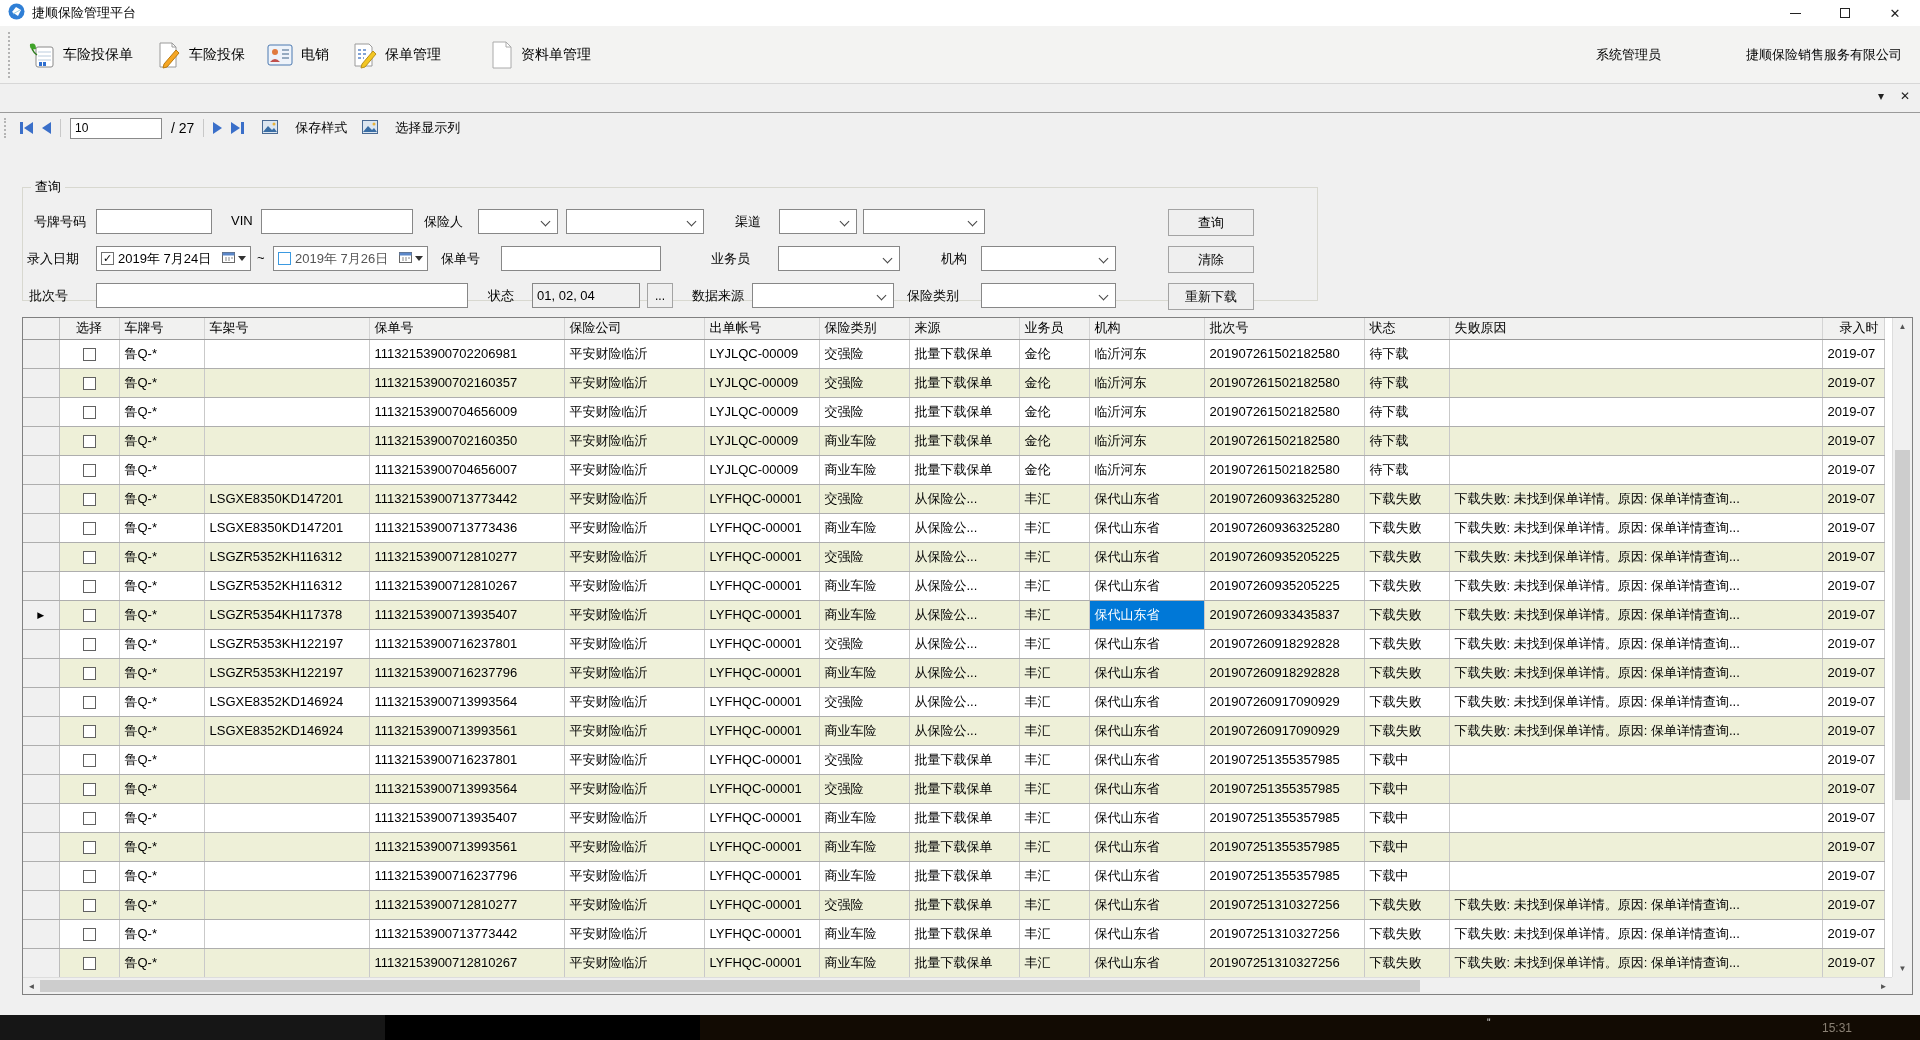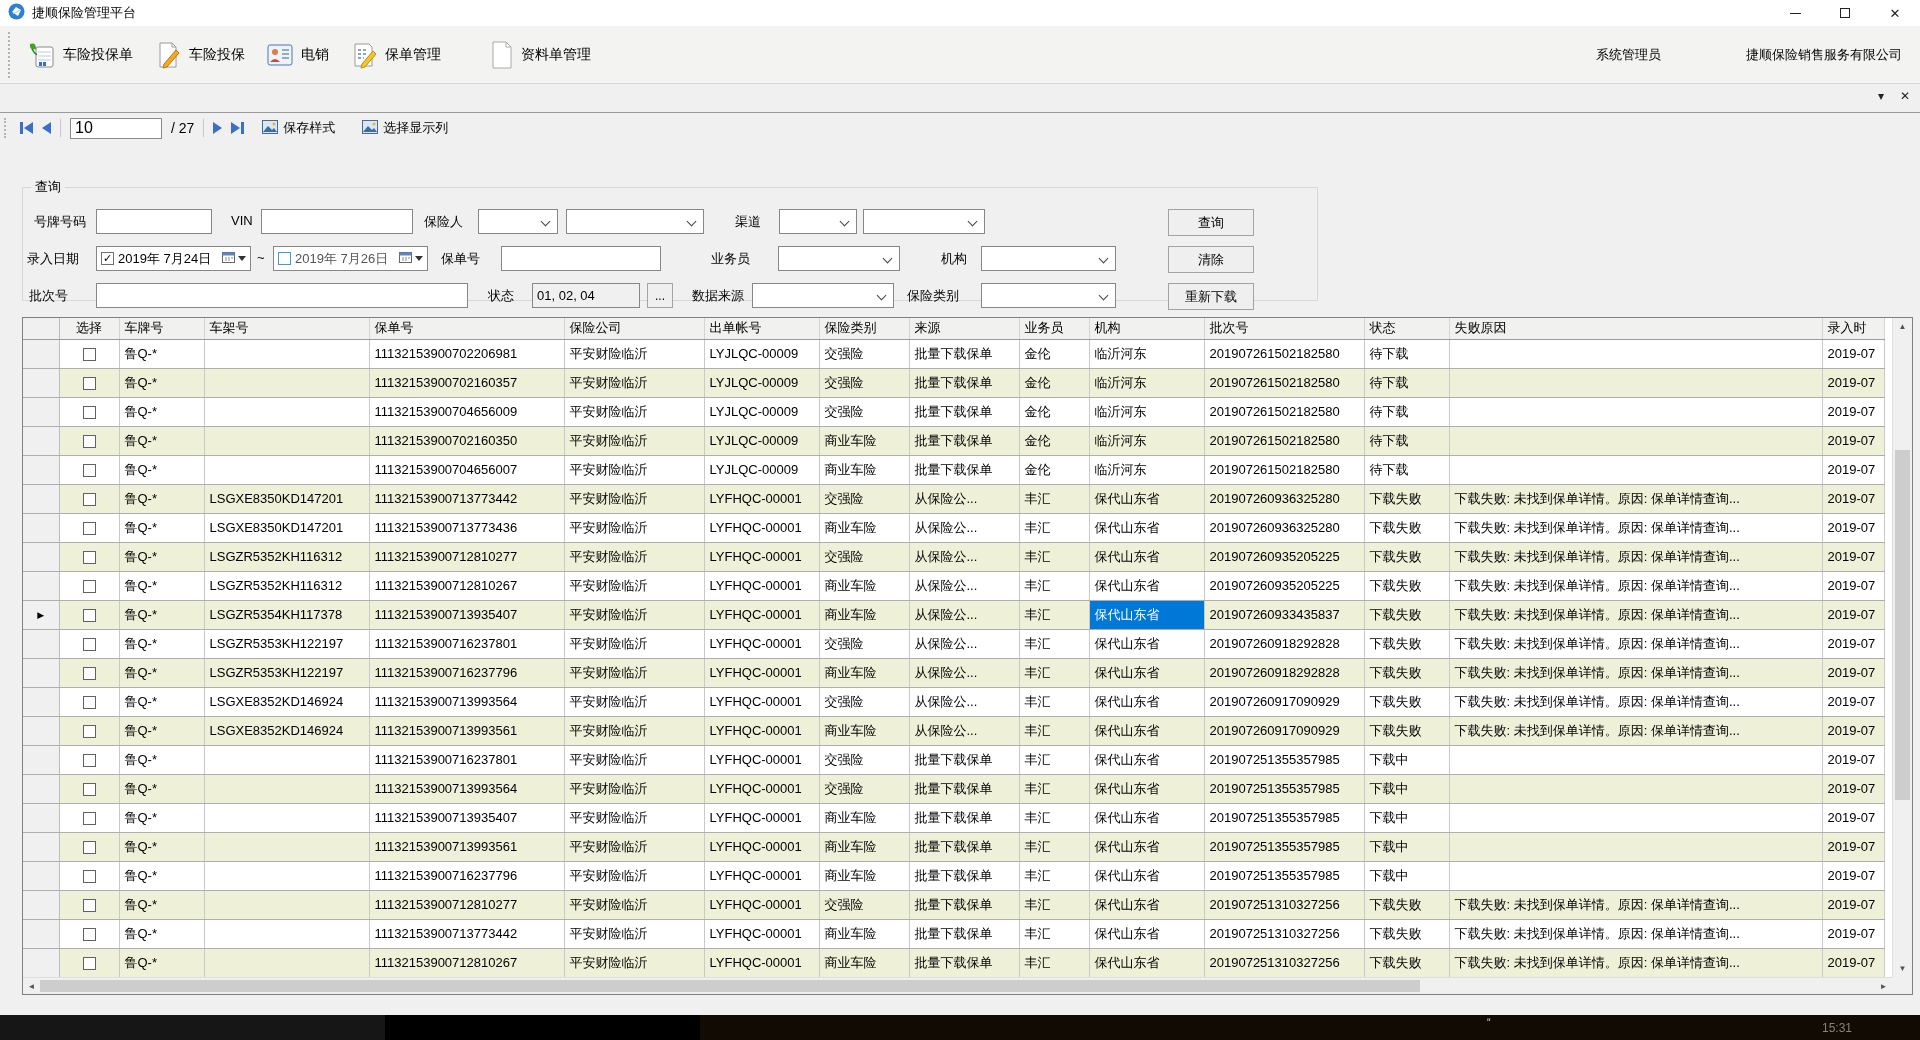--- a/index.html
+++ b/index.html
@@ -34,22 +34,22 @@
   .tab-ctrls{position:absolute;right:10px;top:5px;display:flex;gap:16px;font-size:12px;color:#222}
 
   
   .navbar{height:30px;display:flex;align-items:center;gap:9px;padding-left:4px;font-size:14px}
   .nav-grip{width:4px;height:20px;border-left:2px dotted #b4b4b4;margin-right:2px}
   .nav-btn{display:flex;align-items:center}
   .tri-l{width:0;height:0;border-top:6px solid transparent;border-bottom:6px solid transparent;border-right:9px solid #3a6fc9}
   .tri-r{width:0;height:0;border-top:6px solid transparent;border-bottom:6px solid transparent;border-left:9px solid #3a6fc9}
   .vbar{width:3px;height:12px;background:#3a6fc9;margin:0 1px}
   .nav-sep{width:1px;height:18px;background:#c8c8c8}
-  .page-input{width:92px;height:21px;border:1px solid #8a8a8a;background:#fff;font-size:16px;padding:0 4px;font-family:inherit}
-  .nav-tbtn{display:flex;align-items:center;gap:5px;font-size:13px}
+  .page-input{width:92px;height:21px;border:1px solid #8a8a8a;background:#fff;font-size:12px;padding:0 4px;font-family:inherit}
+  .nav-tbtn{display:flex;align-items:center;gap:17px;font-size:13px}
 
   
   .qbox{position:absolute;left:22px;top:178px;width:1296px;height:123px;border:1px solid #d8d8d0}
   .qbox legend{font-size:13px;padding:0 4px;margin-left:8px}
   .qlabel{position:absolute;font-size:13px;white-space:nowrap}
   .qinput{position:absolute;height:25px;border:1px solid #878787;background:#fff;font-size:13px;padding:0 4px;font-family:inherit}
   .qinput[readonly]{background:#f0f0f0}
   .dd{position:absolute;height:25px;border:1px solid #878787;background:#fff}
   .chev{position:absolute;right:8px;top:8px;width:7px;height:7px;border-right:1.5px solid #444;border-bottom:1.5px solid #444;transform:rotate(45deg)}
   .datefield{position:absolute;height:25px;border:1px solid #878787;background:#fff;display:flex;align-items:center;padding:0 4px;gap:4px;font-size:13px}
@@ -207,21 +207,21 @@
         <span class="vbar"></span>
       </span>
     <span class="nav-tbtn" style="margin-left:8px">
       <span><svg width="16" height="14" viewBox="0 0 16 14">
             <rect x="0.5" y="0.5" width="15" height="13" fill="#dce6f0" stroke="#4a6a93"></rect>
             <path d="M1 12 l5-6 4 4 2-2 3 4z" fill="#3a6ea5"></path>
             <circle cx="12" cy="4" r="1.5" fill="#e8b23a"></circle>
           </svg></span>
       <span>保存样式</span>
     </span>
-    <span class="nav-tbtn" style="margin-left:18px">
+    <span class="nav-tbtn" style="margin-left:6px">
       <span><svg width="16" height="14" viewBox="0 0 16 14">
             <rect x="0.5" y="0.5" width="15" height="13" fill="#dce6f0" stroke="#4a6a93"></rect>
             <path d="M1 12 l5-6 4 4 2-2 3 4z" fill="#3a6ea5"></path>
             <circle cx="12" cy="4" r="1.5" fill="#e8b23a"></circle>
           </svg></span>
       <span>选择显示列</span>
     </span>
   </div>
 
   <fieldset class="qbox">
@@ -314,21 +314,21 @@
               <th style="width: 195px;">保单号</th>
               <th style="width: 140px;">保险公司</th>
               <th style="width: 115px;">出单帐号</th>
               <th style="width: 90px;">保险类别</th>
               <th style="width: 110px;">来源</th>
               <th style="width: 70px;">业务员</th>
               <th style="width: 115px;">机构</th>
               <th style="width: 160px;">批次号</th>
               <th style="width: 85px;">状态</th>
               <th style="width: 373px;">失败原因</th>
-              <th style="width: 62px;">录入时</th>
+              <th style="width: 62px; text-align: right;">录入时</th>
             </tr>
           </thead>
           <tbody>
             <tr>
               <td class="ind"></td>
               <td class="cbcell"><span class="cb"></span></td>
               <td>鲁Q-*</td>
               <td></td>
               <td>11132153900702206981</td>
               <td>平安财险临沂</td>

